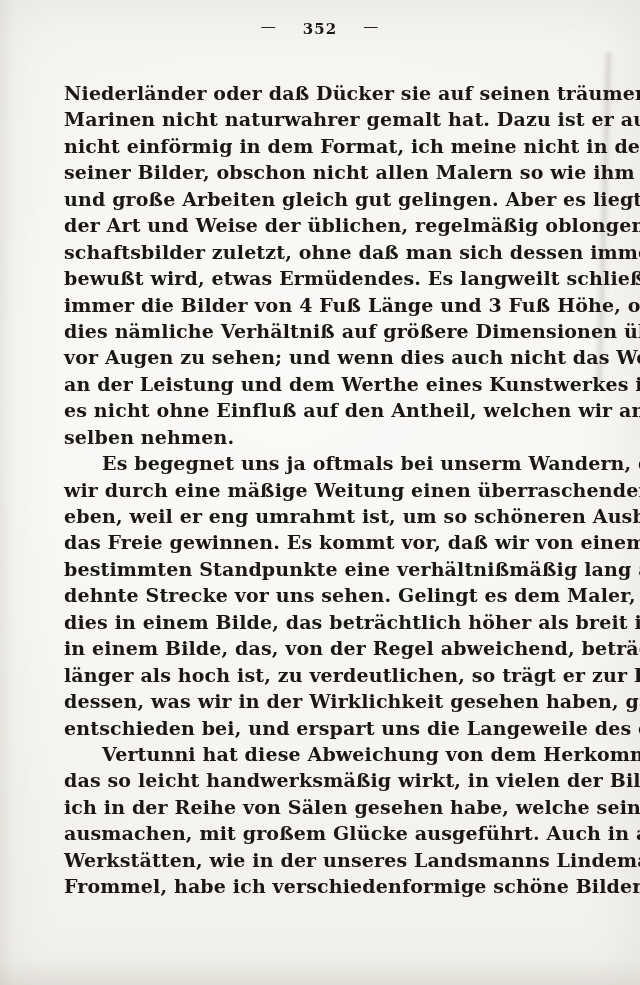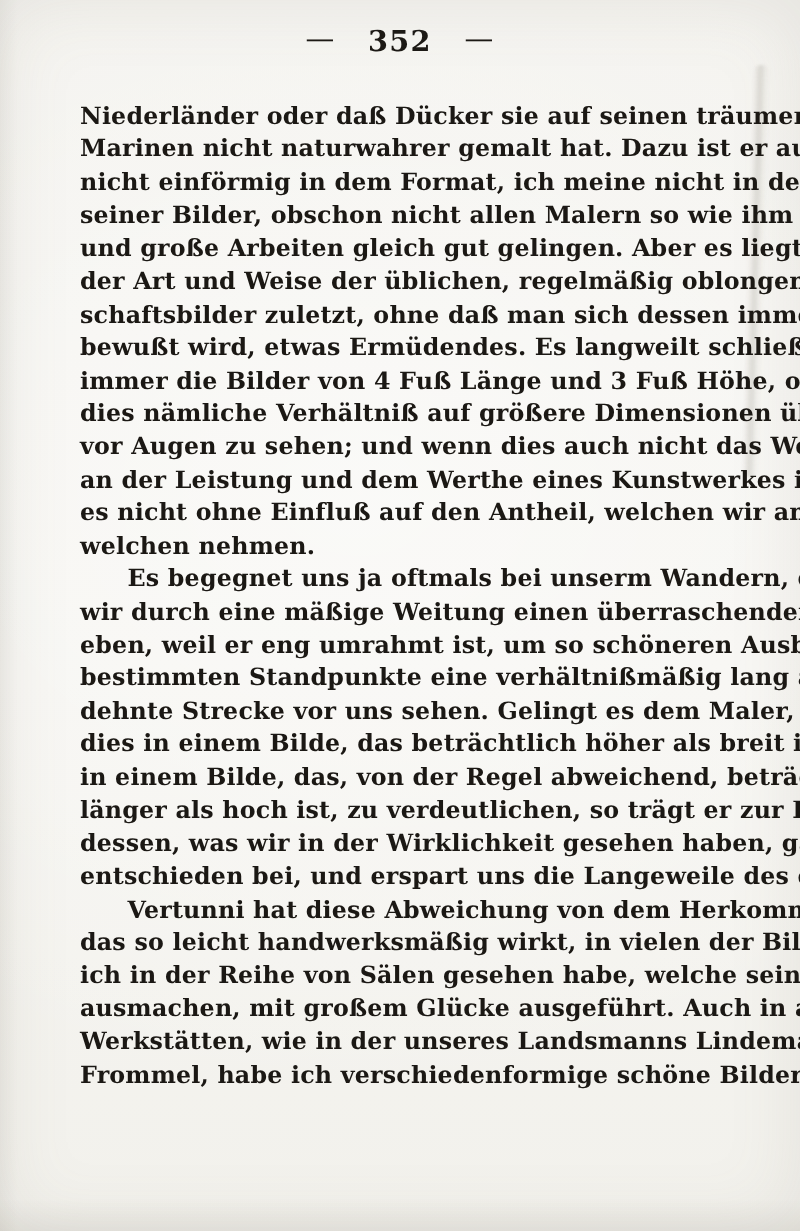--- a/index.html
+++ b/index.html
@@ -46,21 +46,21 @@
     width: 14px;
     background: linear-gradient(90deg, rgba(130,125,112,0.08) 0%, rgba(130,125,112,0) 100%);
   }
   .page-header {
     position: absolute;
     top: 20px;
     left: 0;
     width: 640px;
     text-align: center;
     color: #1c1915;
-    font-size: 23px;
+    font-size: 15px;
     font-weight: bold;
     letter-spacing: 1px;
   }
   .page-header .dash {
     display: inline-block;
     margin: 0 26px;
     position: relative;
     top: -3px;
     font-weight: normal;
   }
@@ -111,27 +111,28 @@
     <div class="line">seiner Bilder, obschon nicht allen Malern so wie ihm kleine</div>
     <div class="line">und große Arbeiten gleich gut gelingen. Aber es liegt in</div>
     <div class="line">der Art und Weise der üblichen, regelmäßig oblongen Land=</div>
     <div class="line">schaftsbilder zuletzt, ohne daß man sich dessen immer klar</div>
     <div class="line">bewußt wird, etwas Ermüdendes. Es langweilt schließlich,</div>
     <div class="line">immer die Bilder von 4 Fuß Länge und 3 Fuß Höhe, oder</div>
     <div class="line">dies nämliche Verhältniß auf größere Dimensionen übertragen,</div>
     <div class="line">vor Augen zu sehen; und wenn dies auch nicht das Wesentliche</div>
     <div class="line">an der Leistung und dem Werthe eines Kunstwerkes ist, ist</div>
     <div class="line">es nicht ohne Einfluß auf den Antheil, welchen wir an dem=</div>
-    <div class="line short">welchen nehmen.</div>
+    <div class="line short">selben nehmen.</div>
   </div>
 
   <div class="paragraph">
     <div class="line indent">Es begegnet uns ja oftmals bei unserm Wandern, daß</div>
     <div class="line">wir durch eine mäßige Weitung einen überraschenden und</div>
     <div class="line">eben, weil er eng umrahmt ist, um so schöneren Ausblick in</div>
+    <div class="line">das Freie gewinnen. Es kommt vor, daß wir von einem</div>
     <div class="line">bestimmten Standpunkte eine verhältnißmäßig lang ausge=</div>
     <div class="line">dehnte Strecke vor uns sehen. Gelingt es dem Maler, uns</div>
     <div class="line">dies in einem Bilde, das beträchtlich höher als breit ist, oder</div>
     <div class="line">in einem Bilde, das, von der Regel abweichend, beträchtlich</div>
     <div class="line">länger als hoch ist, zu verdeutlichen, so trägt er zur Belebung</div>
     <div class="line">dessen, was wir in der Wirklichkeit gesehen haben, ganz</div>
     <div class="line">entschieden bei, und erspart uns die Langeweile des ewigen</div>
   </div>
 
   <div class="paragraph">

